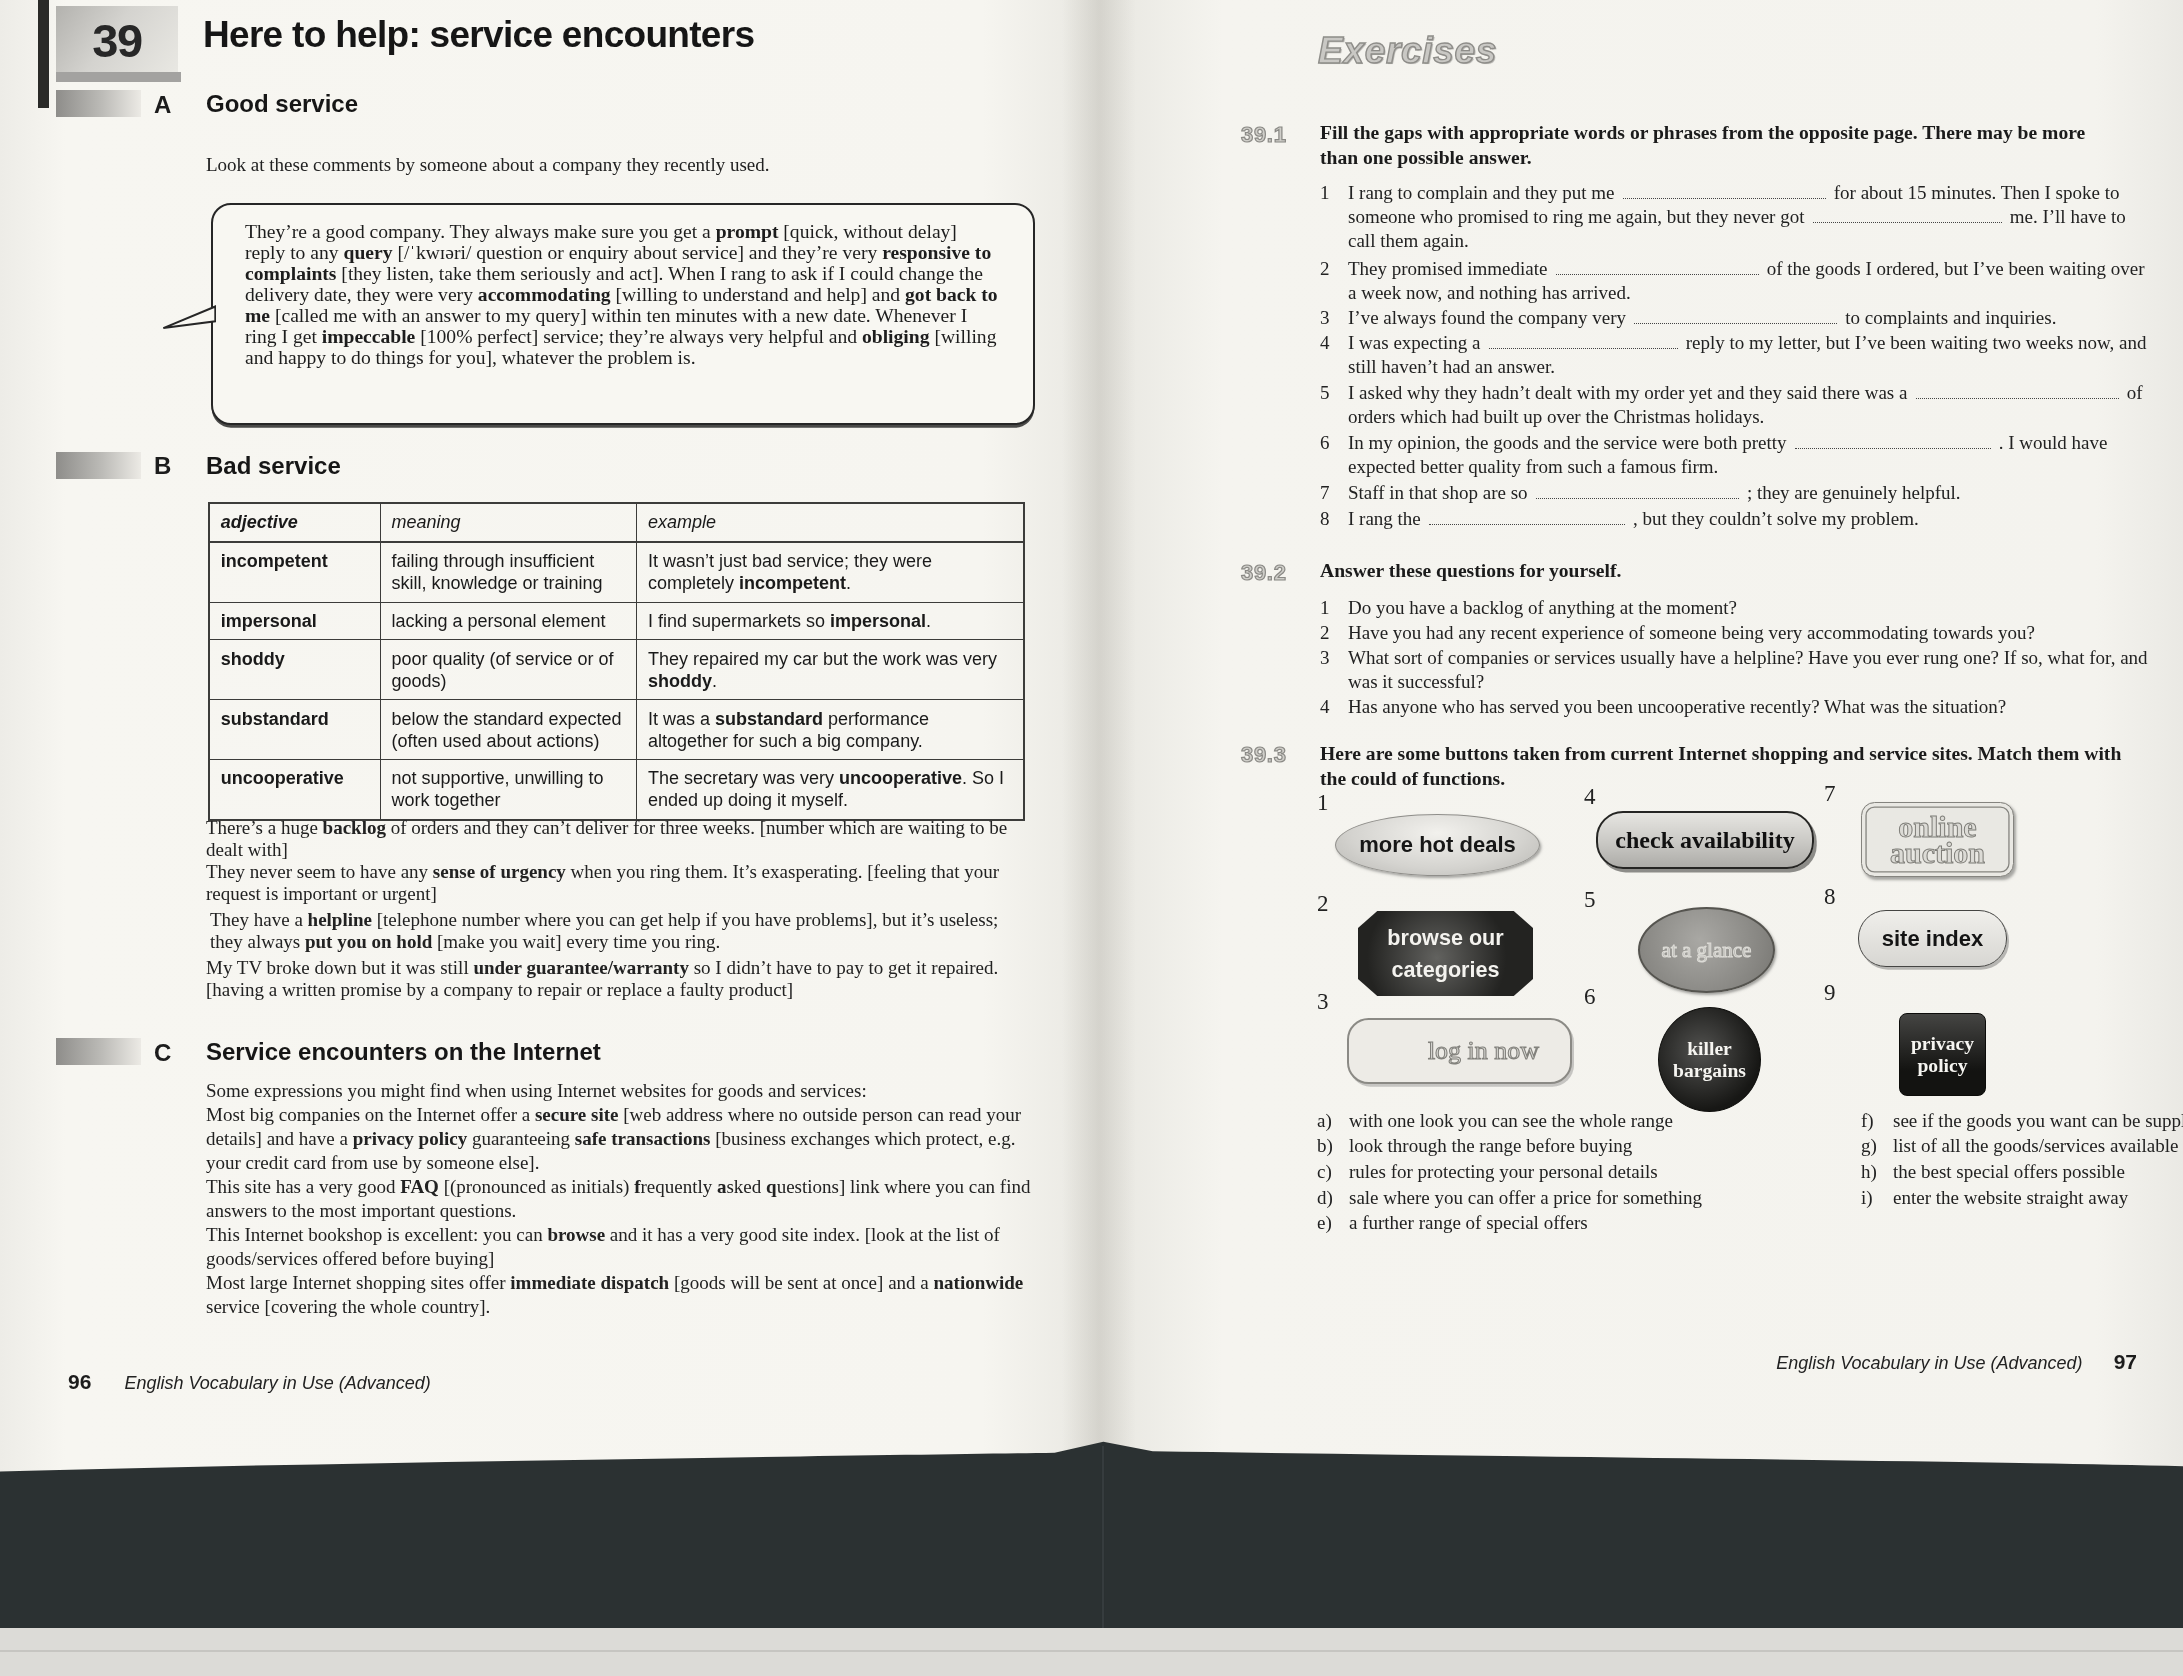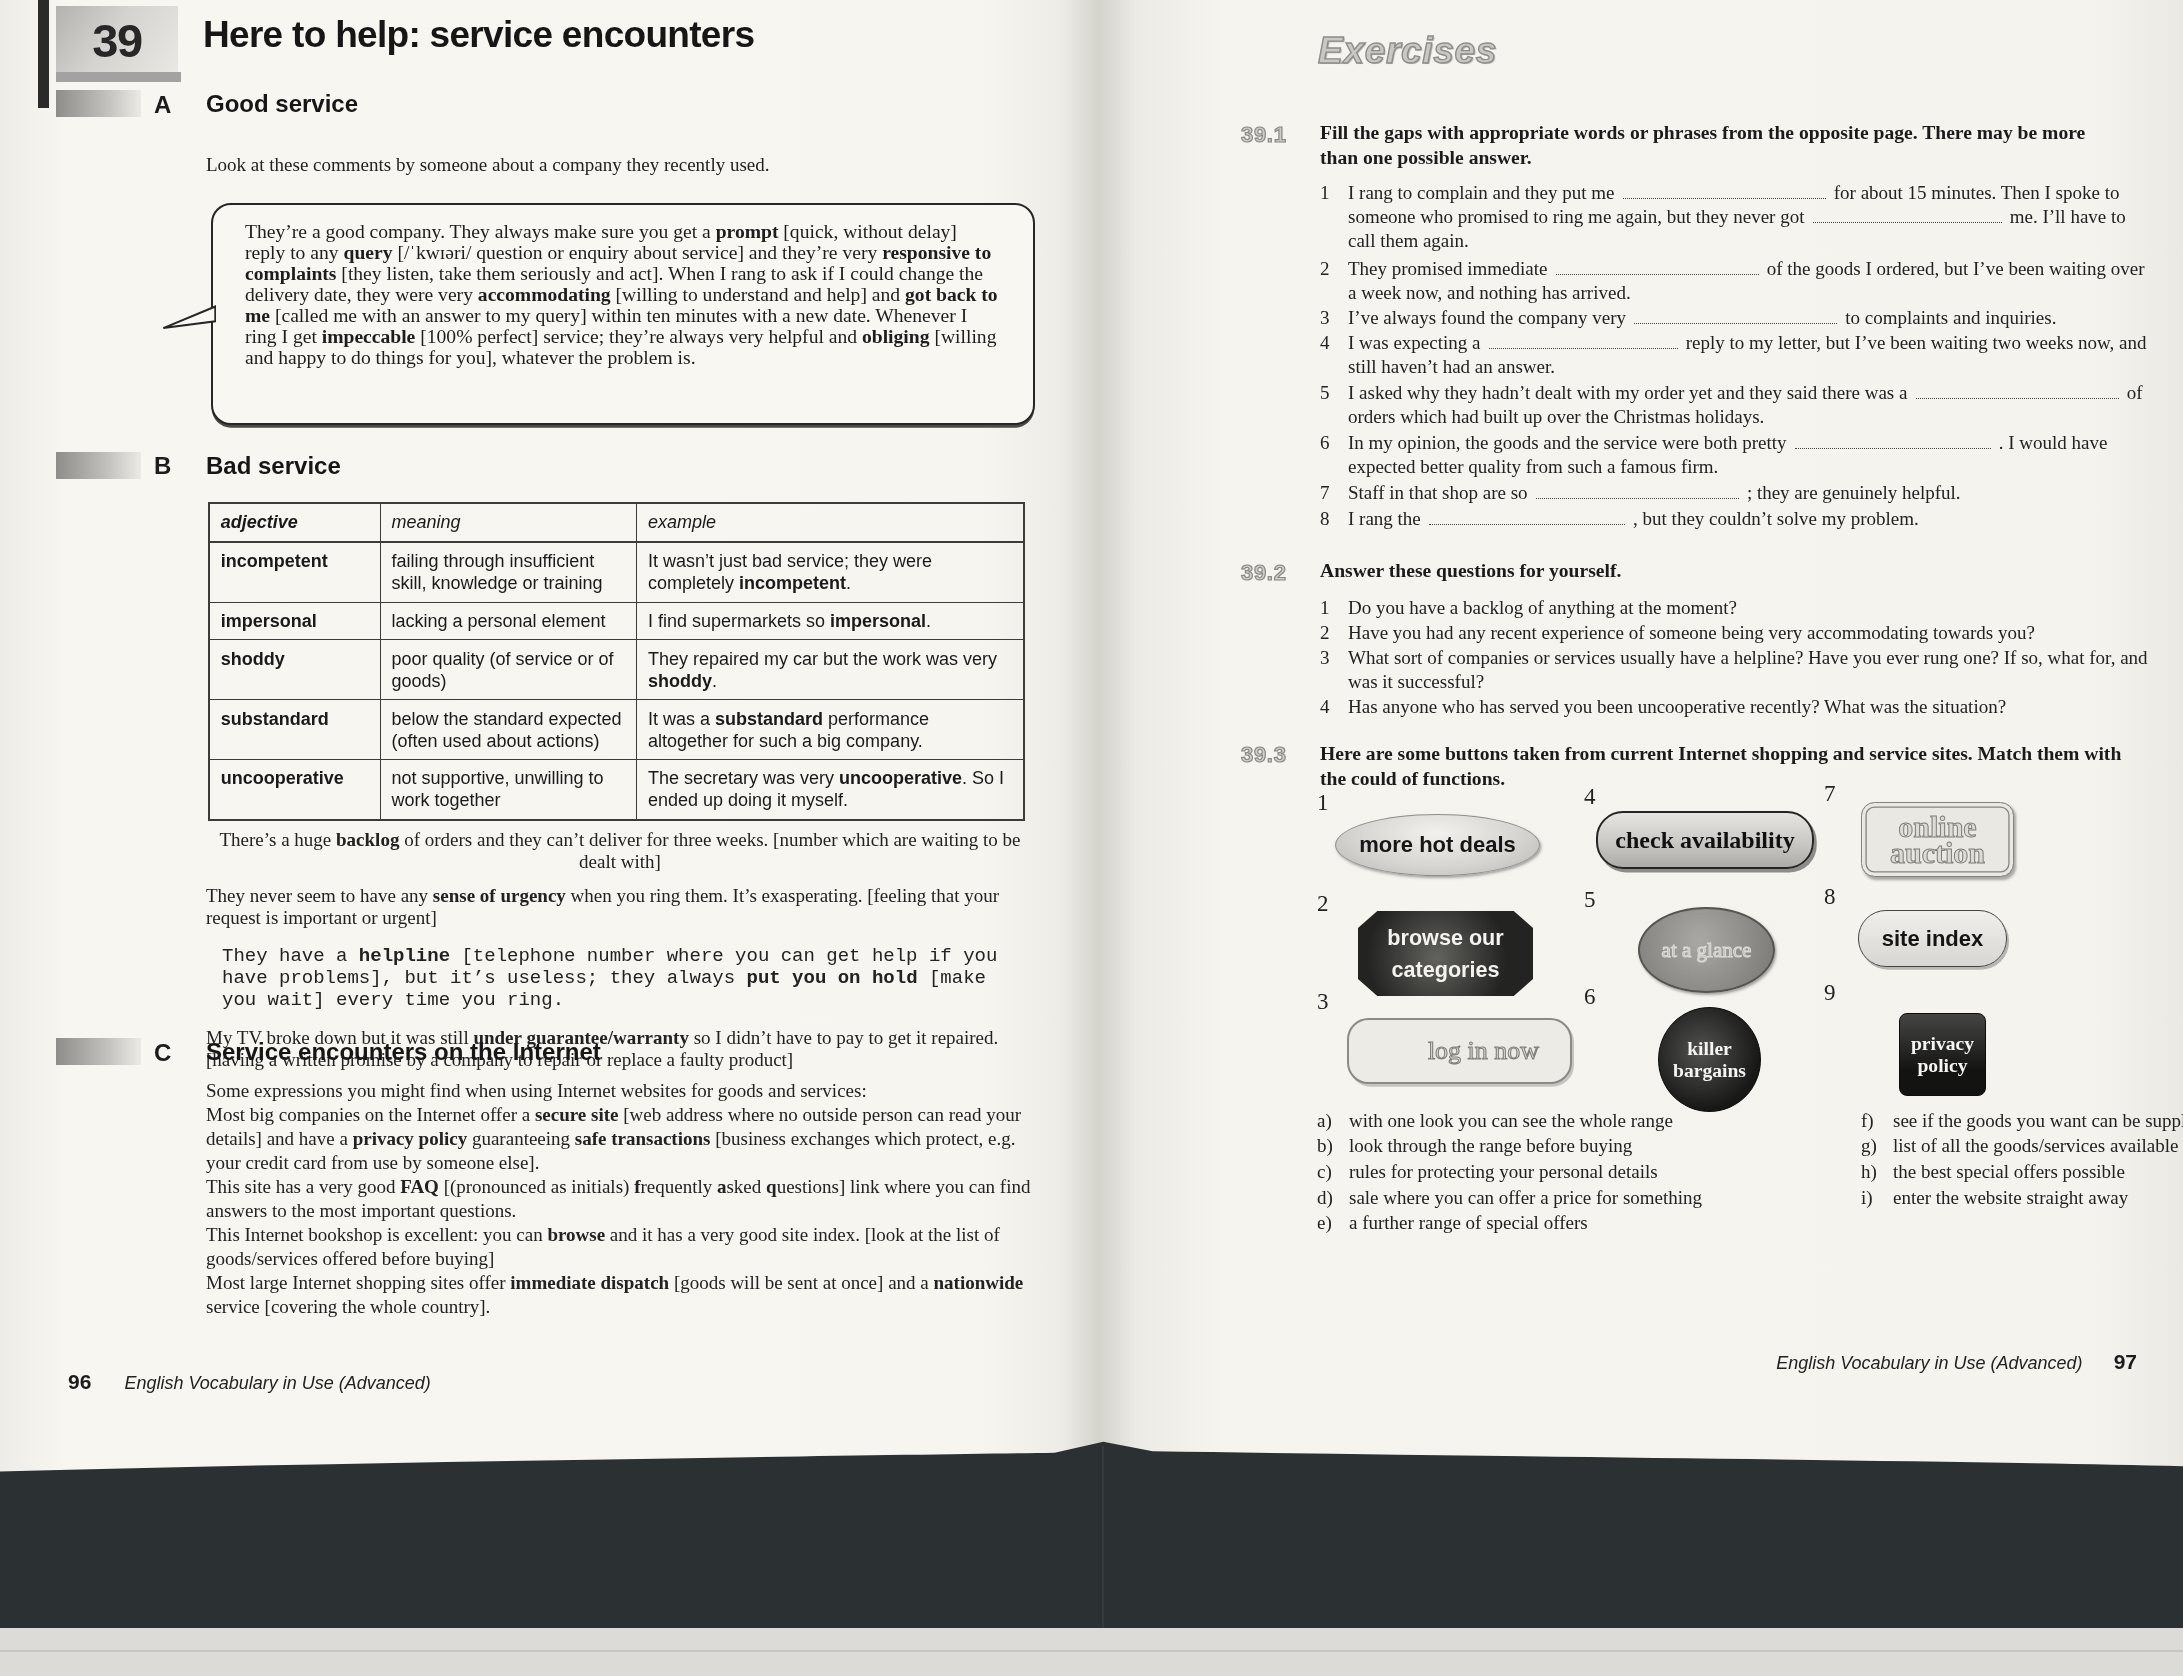--- a/index.html
+++ b/index.html
@@ -145,23 +145,23 @@
       </tr>
       <tr>
         <td class="adj">uncooperative</td>
         <td class="mean">not supportive, unwilling to work together</td>
         <td class="ex"><span>The secretary was very </span><b>uncooperative</b><span>. So I ended up doing it myself.</span></td>
       </tr>
     </tbody>
   </table>
 
   <div class="abs body-text" style="left:206px;top:817px;width:828px;line-height:22px;">
-    <p style="margin:12px;text-align:center;"><span>There’s a huge </span><b>backlog</b><span> of orders and they can’t deliver for three weeks. [number which are waiting to be dealt with]</span></p>
+    <p style="margin:0;"><span>There’s a huge </span><b>backlog</b><span> of orders and they can’t deliver for three weeks. [number which are waiting to be dealt with]</span></p>
     <p style="margin:0;"><span>They never seem to have any </span><b>sense of urgency</b><span> when you ring them. It’s exasperating. [feeling that your request is important or urgent]</span></p>
-    <p style="margin:16px;font-family:Liberation Mono, monospace;"><span>They have a </span><b>helpline</b><span> [telephone number where you can get help if you have problems], but it’s useless; they always </span><b>put you on hold</b><span> [make you wait] every time you ring.</span></p>
+    <p style="margin:4px;"><span>They have a </span><b>helpline</b><span> [telephone number where you can get help if you have problems], but it’s useless; they always </span><b>put you on hold</b><span> [make you wait] every time you ring.</span></p>
     <p style="margin:0;"><span>My TV broke down but it was still </span><b>under guarantee/warranty</b><span> so I didn’t have to pay to get it repaired. [having a written promise by a company to repair or replace a faulty product]</span></p>
   </div>
 
   <div class="abs sec-bar" style="left:56px;top:1038px;"></div>
   <div class="abs sec-letter" style="left:154px;top:1039px;">C</div>
   <div class="abs sec-title" style="left:206px;top:1038px;">Service encounters on the Internet</div>
 
   <div class="abs body-text" style="left:206px;top:1079px;width:828px;line-height:24px;">
     <p style="margin:0;"><span>Some expressions you might find when using Internet websites for goods and services:</span></p>
     <p style="margin:0;"><span>Most big companies on the Internet offer a </span><b>secure site</b><span> [web address where no outside person can read your details] and have a </span><b>privacy policy</b><span> guaranteeing </span><b>safe transactions</b><span> [business exchanges which protect, e.g. your credit card from use by someone else].</span></p>

